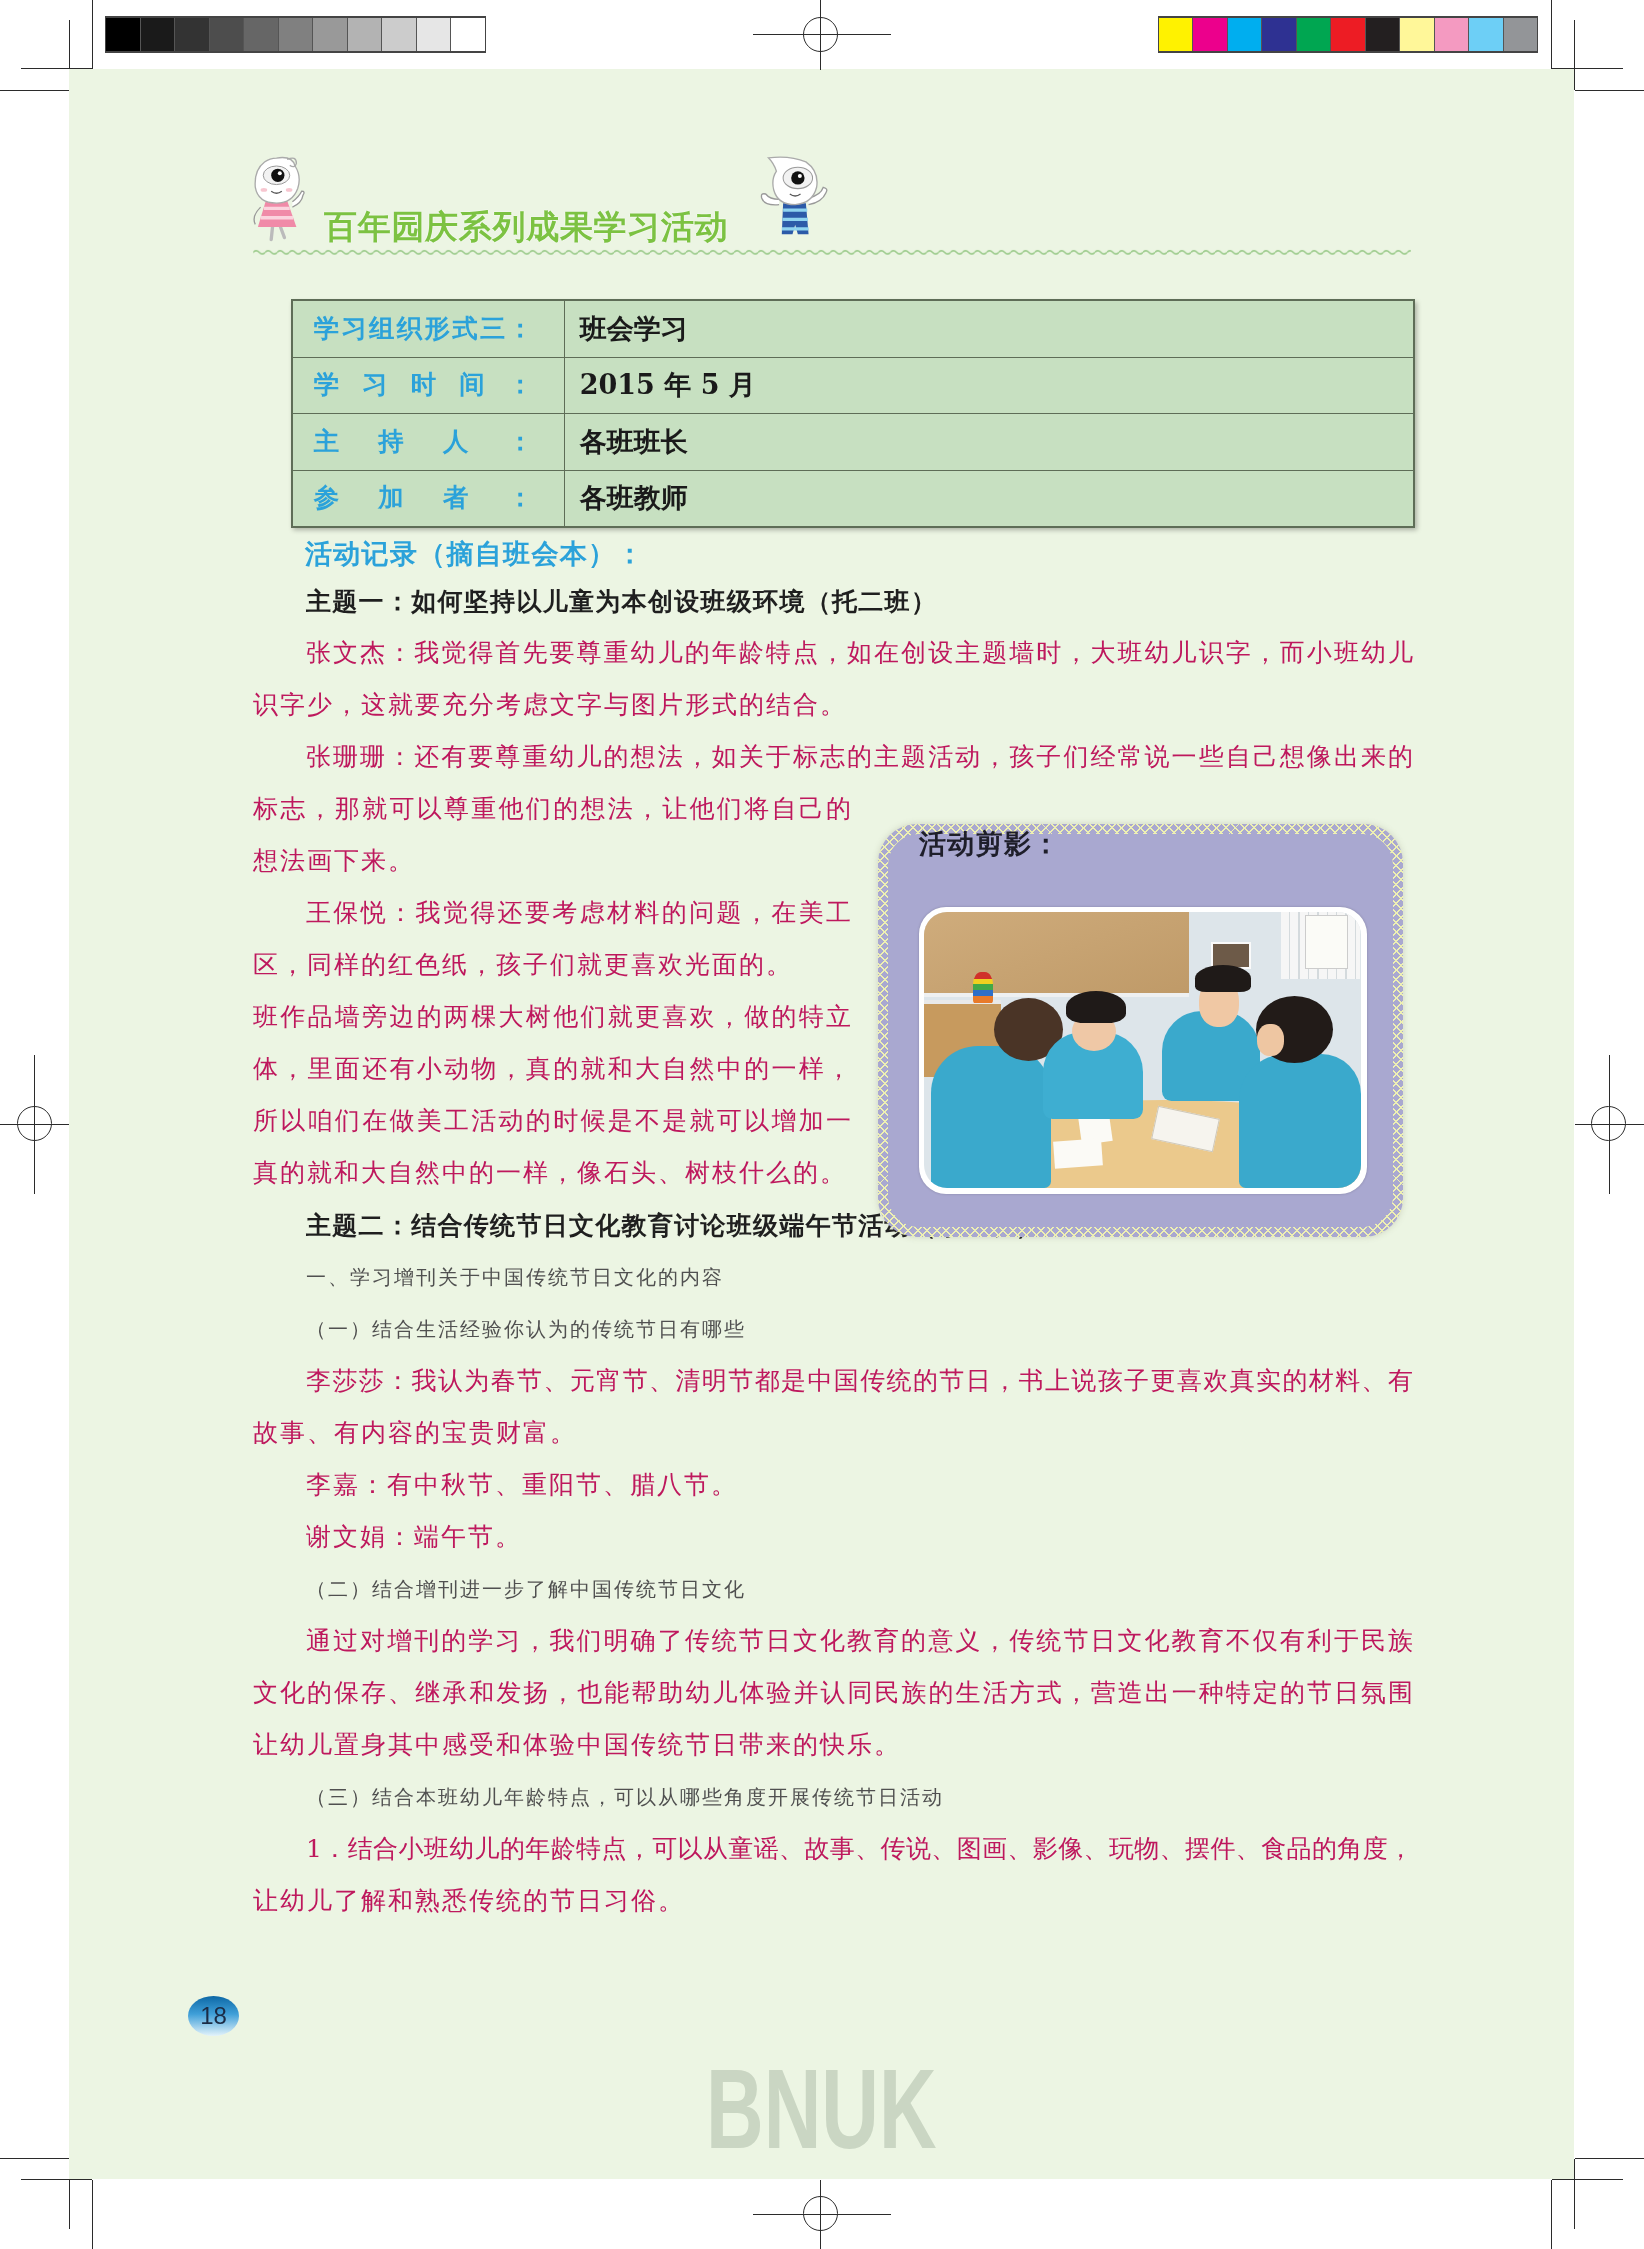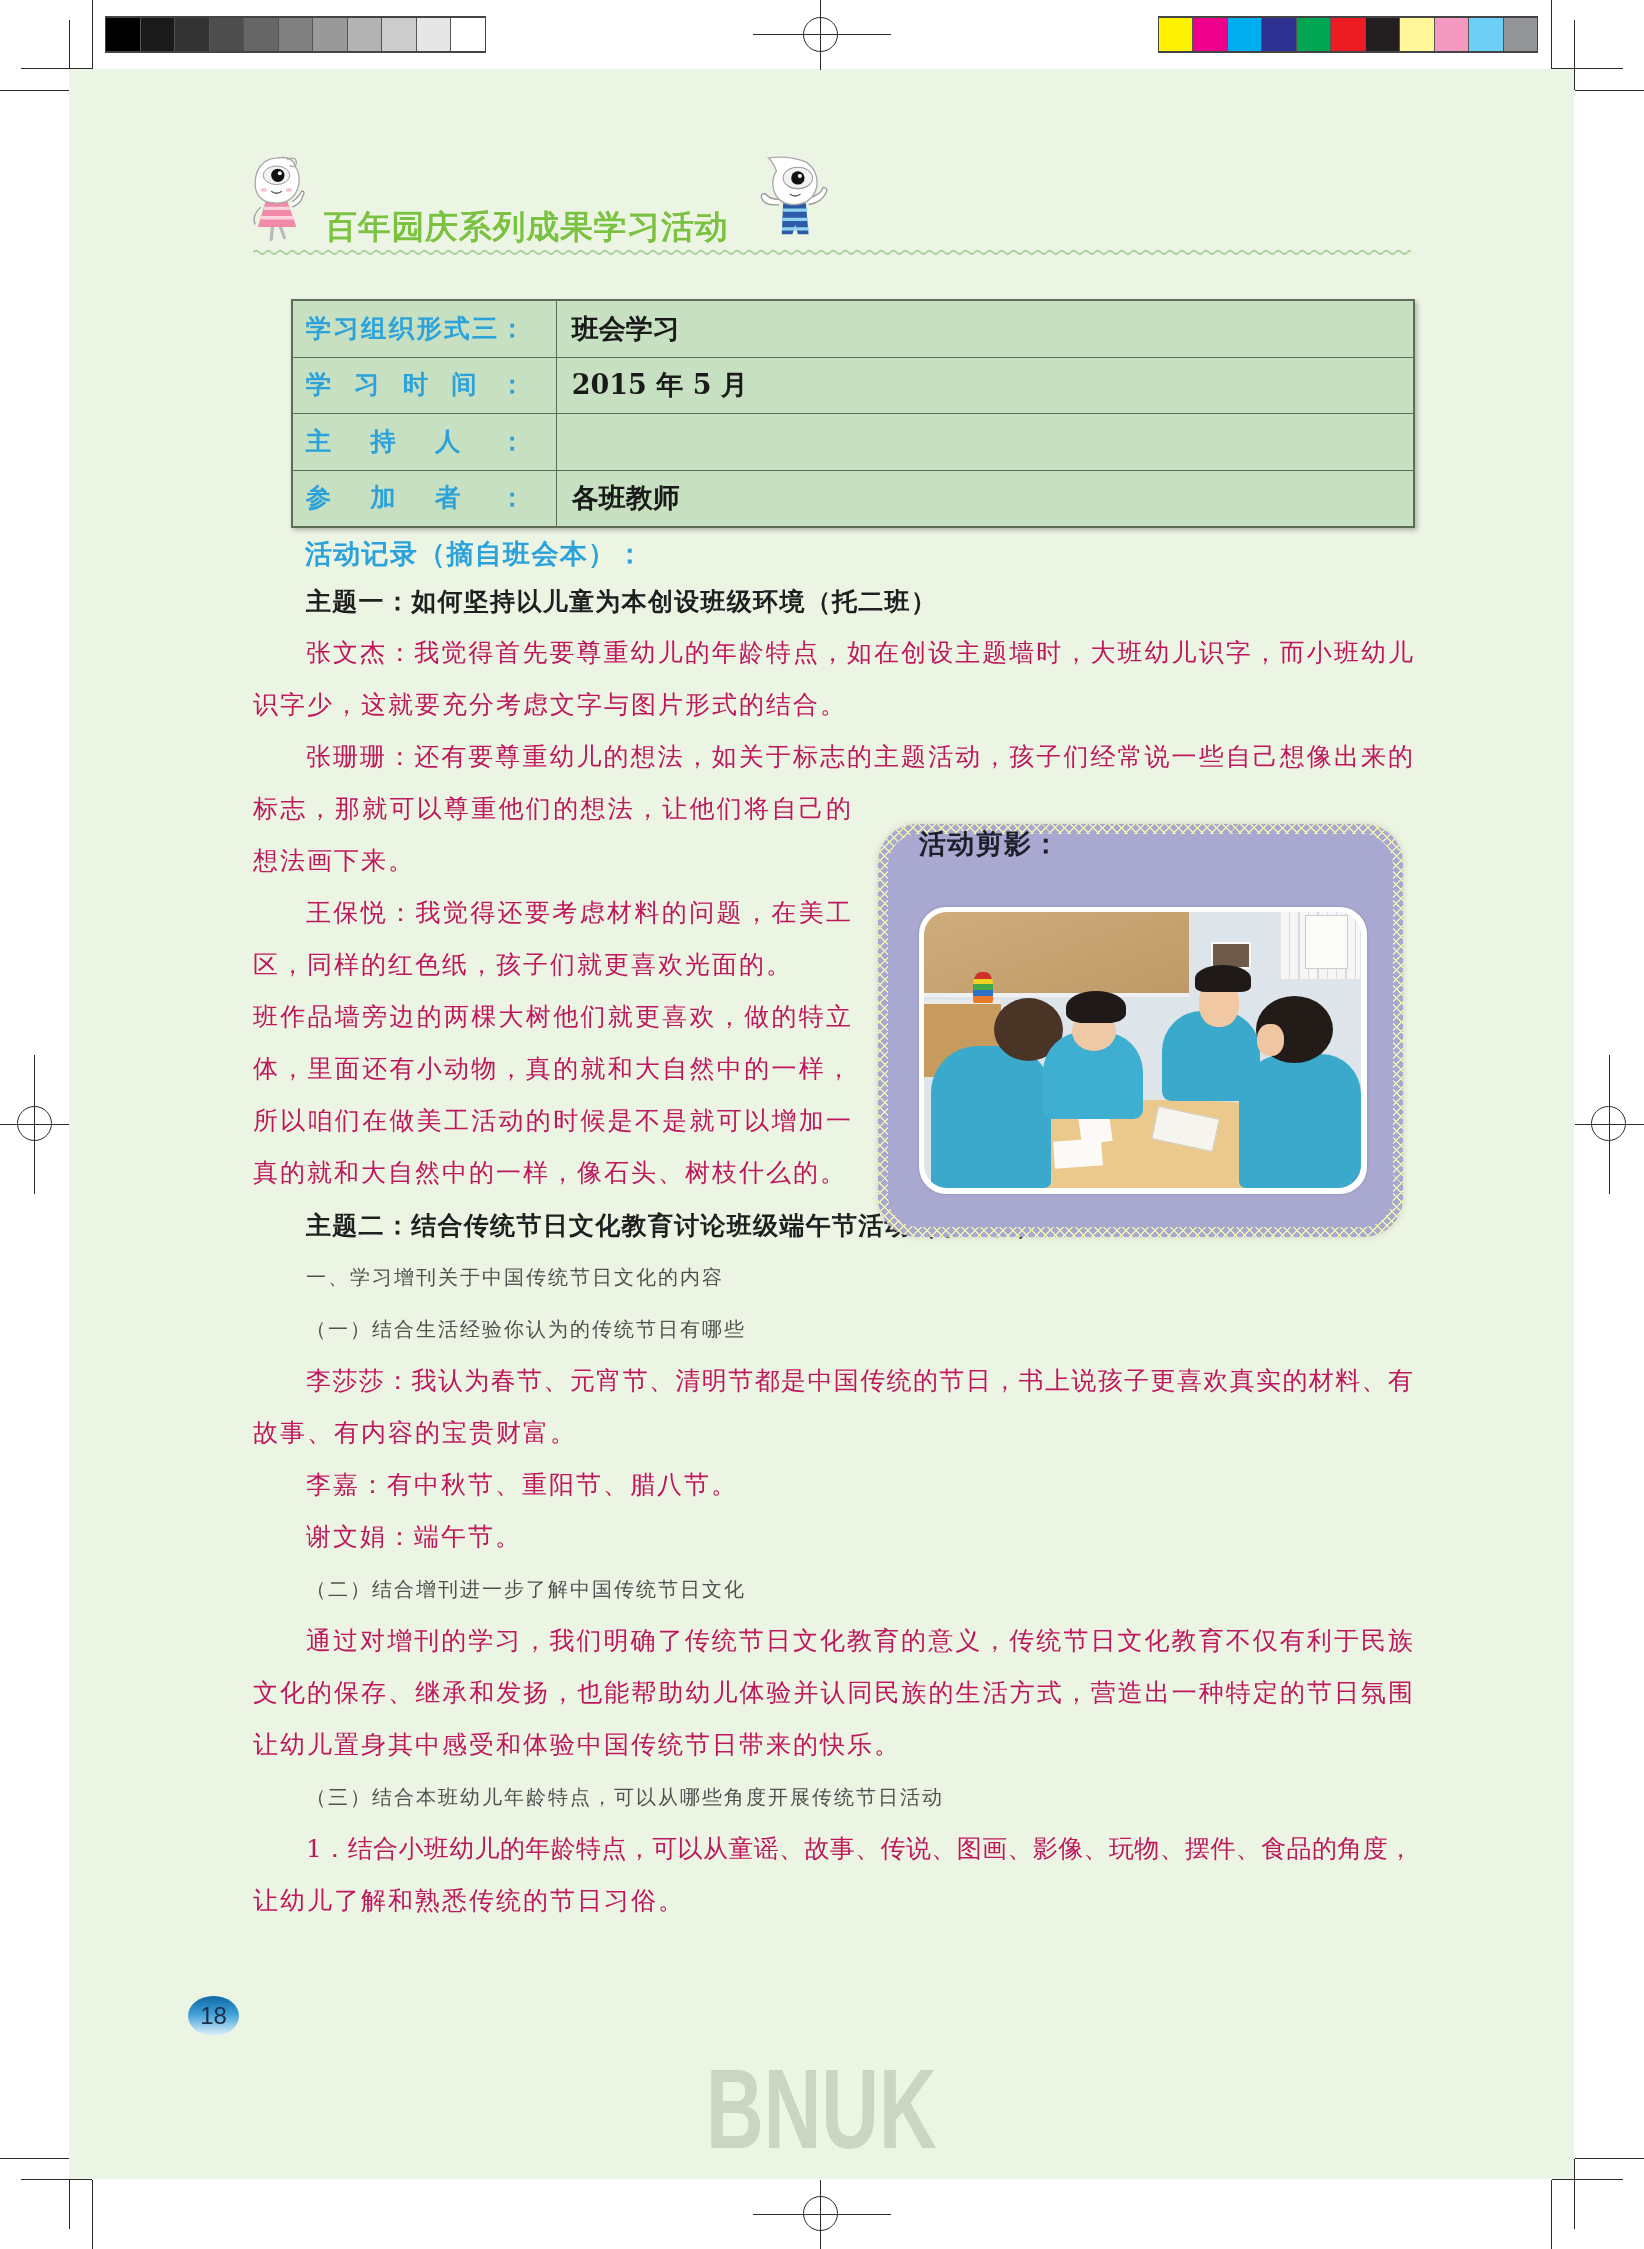--- a/index.html
+++ b/index.html
@@ -15,21 +15,21 @@
   
   .page{position:absolute;left:69px;top:69px;width:1505px;height:2110px;background:#ecf5e3;}
   .title{position:absolute;left:324px;top:207px;height:40px;line-height:40px;font-family:"Liberation Sans","DejaVu Sans",sans-serif;
          font-weight:bold;font-size:33px;letter-spacing:0.7px;color:#7cc242;text-shadow:0 0 1.3px #fff,0 0 1.3px #fff;white-space:nowrap;}
   
   .info-table{position:absolute;left:291px;top:299px;width:1124px;height:229px;background:#c7e0c1;border:2px solid #5e6d57;
               box-sizing:border-box;box-shadow:2px 2.7px 4.7px rgba(0,0,0,.28);display:flex;flex-direction:column;}
   .info-row{flex:1;display:flex;border-bottom:1.3px solid #5e6d57;}
   .info-row:last-child{border-bottom:none;}
   .info-label{width:264px;box-sizing:border-box;border-right:1.3px solid #5e6d57;padding:0 31px 0 12.7px;display:flex;align-items:center;
-              color:#2ba2da;font-weight:bold;font-size:25.4px;}
+              color:#2ba2da;font-weight:bold;font-size:25.4px;margin-left:8px;}
   .info-label span{display:block;width:100%;text-align:justify;text-align-last:justify;}
   .info-value{flex:1;padding-left:14.7px;display:flex;align-items:center;color:#1a1a1a;font-weight:bold;font-size:27px;}
   
   .record-heading{position:absolute;left:305px;top:530px;height:48px;line-height:48px;color:#2ba2da;font-weight:bold;
                   font-family:"Liberation Sans","DejaVu Sans",sans-serif;font-size:27px;letter-spacing:1.3px;white-space:nowrap;}
   .text-col{position:absolute;left:253px;top:575px;width:1160px;}
   .ln{height:52px;line-height:52px;font-size:25px;color:#be185d;text-align:justify;text-align-last:justify;overflow:visible;}
   .ln.first{text-indent:53px;}
   .ln.last{text-align-last:left;letter-spacing:2px;}
   .ln.narrow{width:598px;}
@@ -178,20 +178,21 @@
   <div class="info-row">
     <div class="info-label">
         <span>学习时间：</span>
       </div>
     <div class="info-value">2015 年 5 月</div>
   </div>
   <div class="info-row">
     <div class="info-label">
         <span>主持人：</span>
       </div>
+    <div class="info-value">各班班长</div>
   </div>
   <div class="info-row">
     <div class="info-label">
         <span>参加者：</span>
       </div>
     <div class="info-value">各班教师</div>
   </div>
 </div>
 
 <div class="record-heading">活动记录（摘自班会本）：</div>

